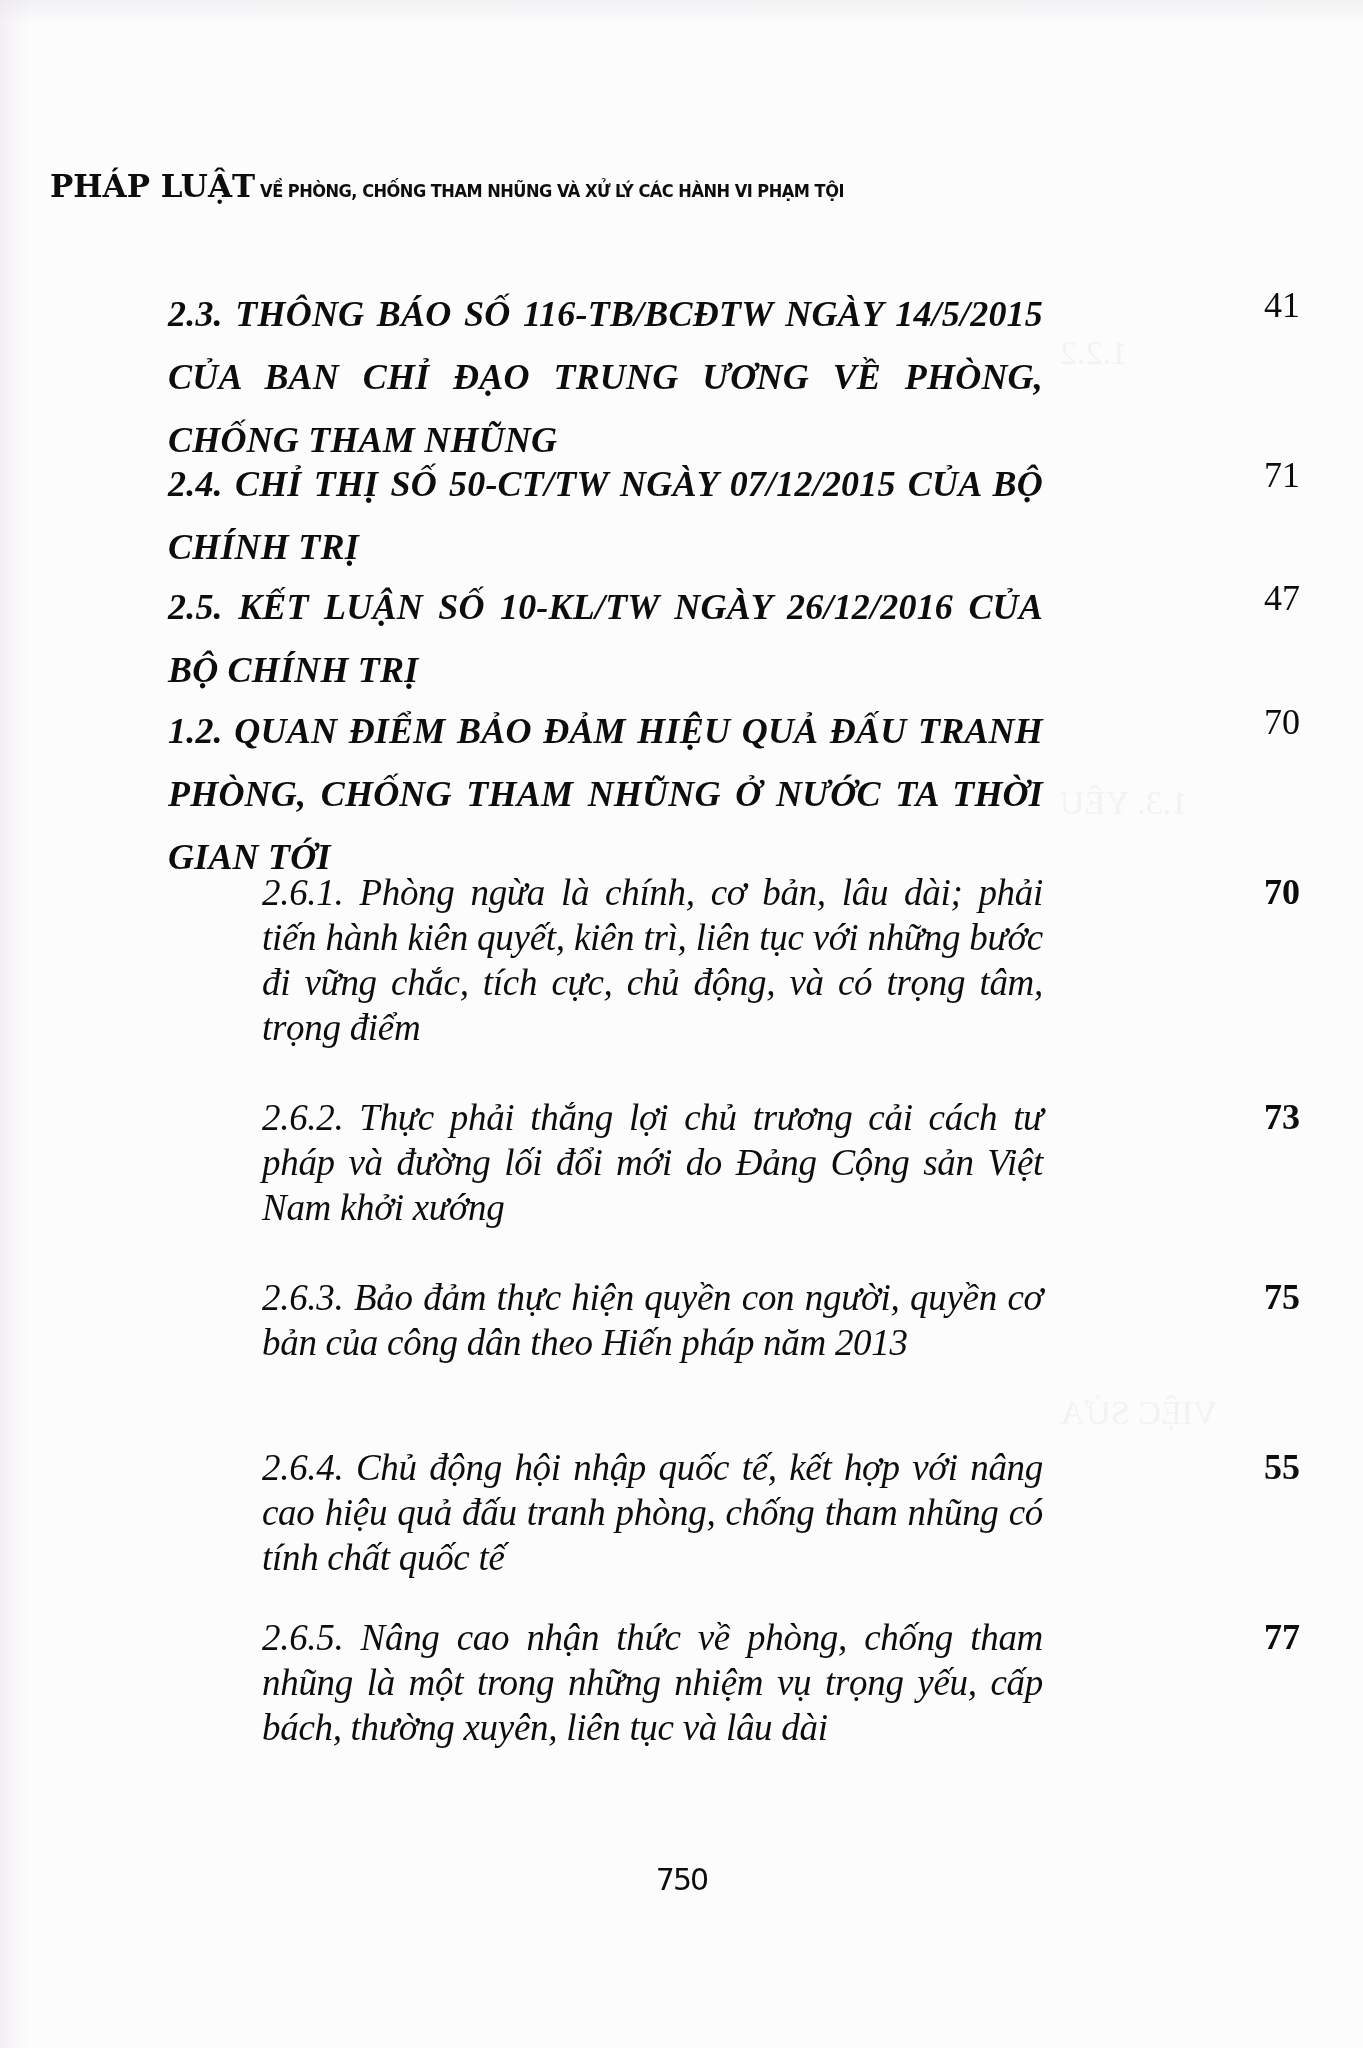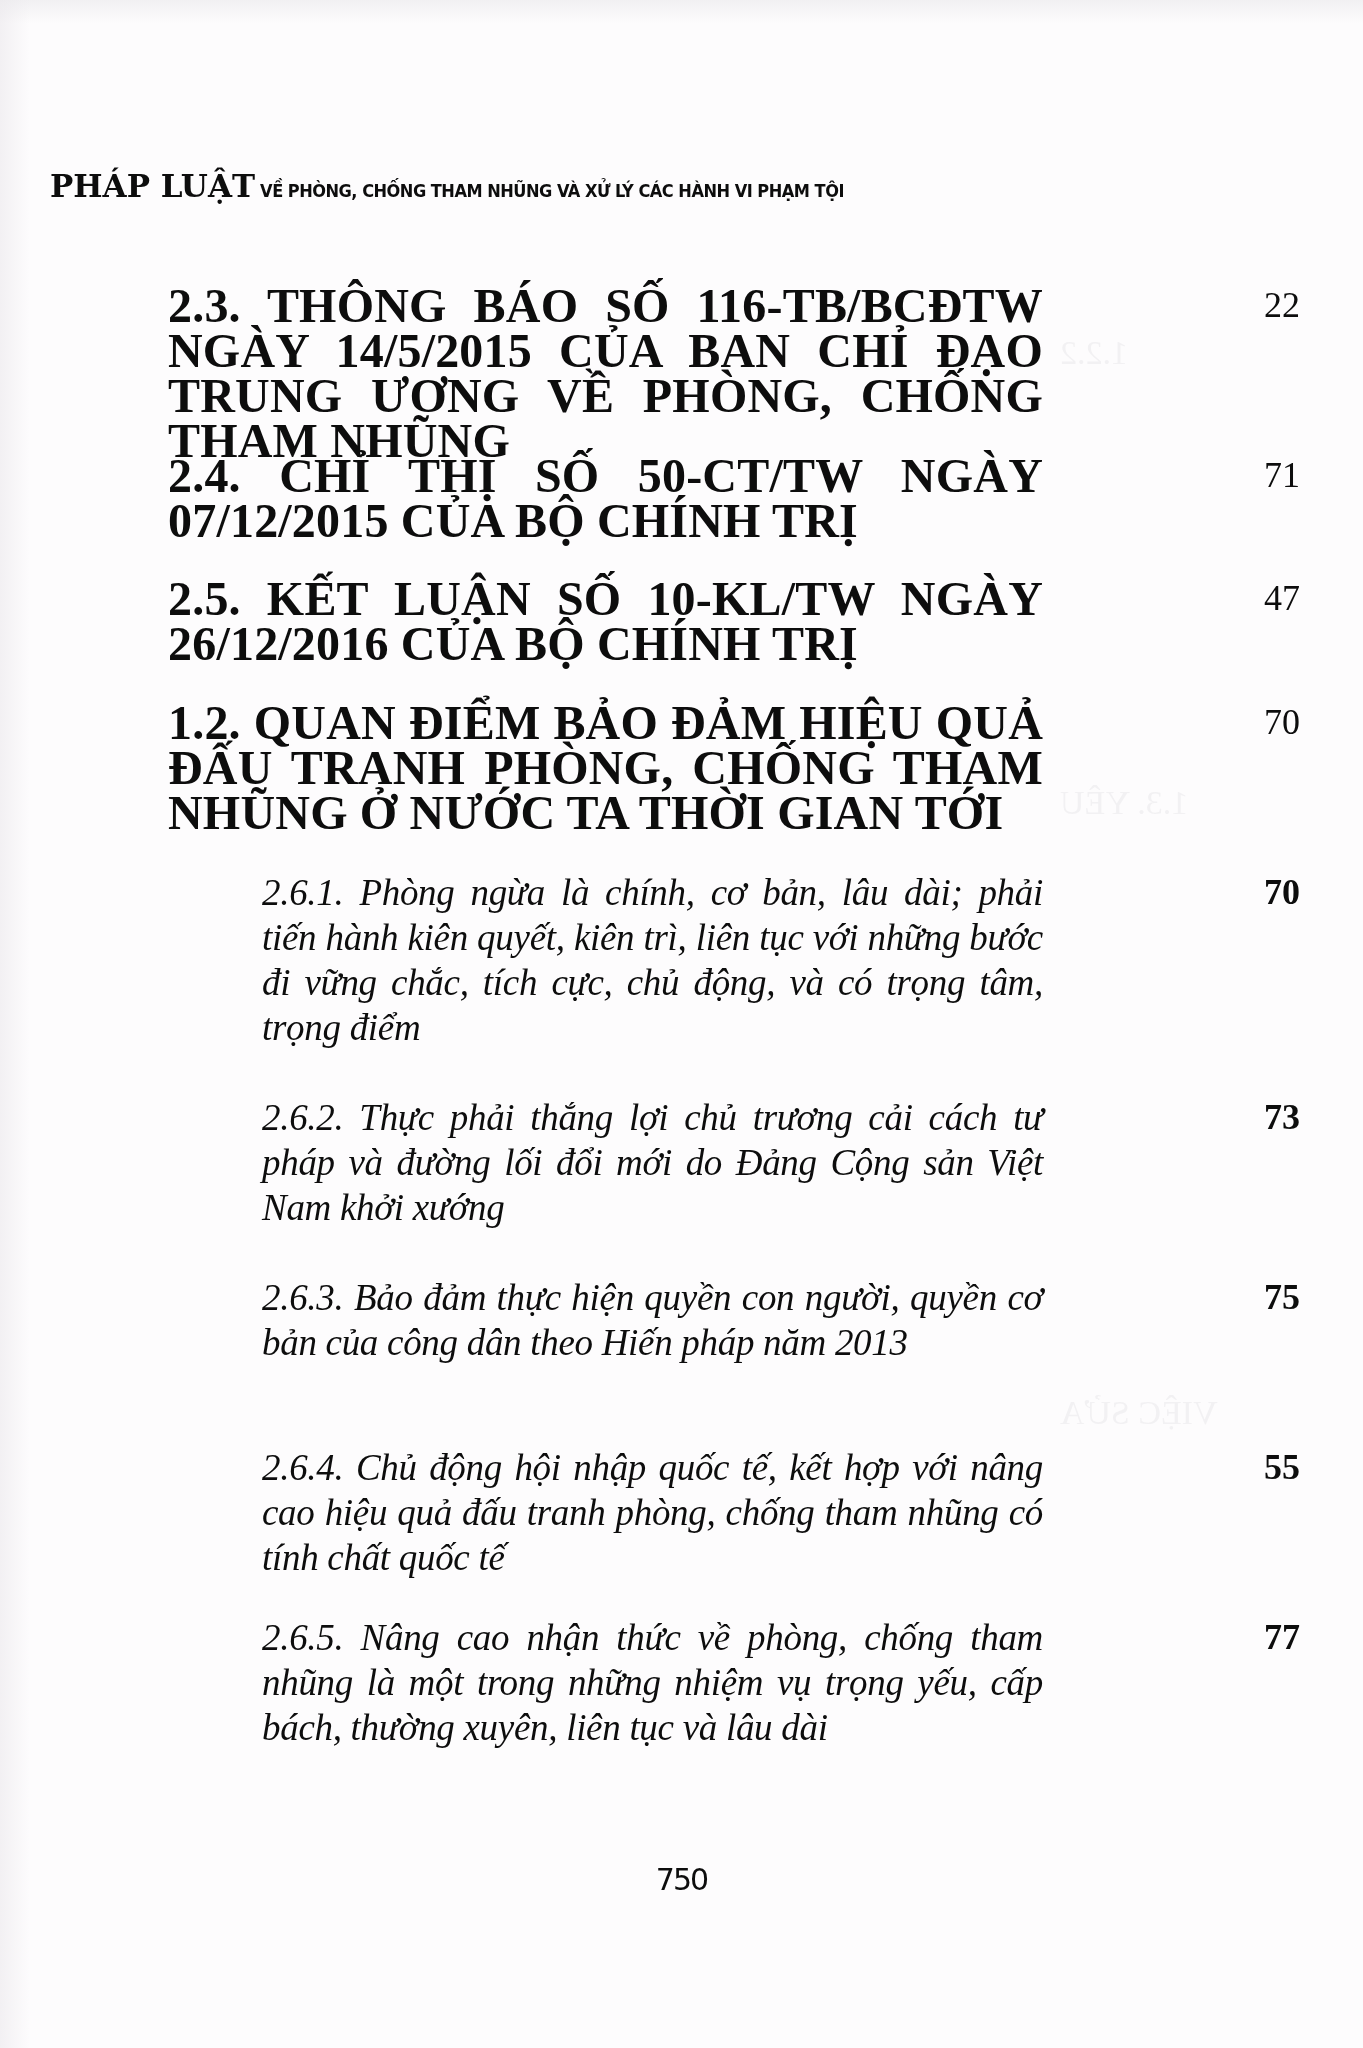--- a/index.html
+++ b/index.html
@@ -34,21 +34,21 @@
     text-align: justify; text-align-last: left;
   }
   .entry .pg {
     position: absolute; top: 0; right: 0; text-align: right;
     font-family: "Liberation Serif", serif;
   }
   .entry.main { left: 168px; width: 1132px; }
   .entry.main .text {
     width: 875px;
     font-family: "Liberation Serif", serif; font-weight: bold;
-    font-size: 48px; line-height: 45px; letter-spacing: 0.2px;
+    font-size: 36px; line-height: 63px; letter-spacing: 0.2px; font-style: italic;
   }
   .entry.main .pg { font-size: 36px; line-height: 45px; font-weight: normal; }
   .entry.sub { left: 262px; width: 1038px; }
   .entry.sub .text {
     width: 781px;
     font-family: "Liberation Serif", serif; font-style: italic;
     font-size: 37px; line-height: 45px; letter-spacing: -0.3px;
   }
   .entry.sub .pg { font-size: 36px; line-height: 45px; font-weight: bold; }
   .folio {
@@ -74,21 +74,21 @@
 
 <header class="running-header">
   <span class="big">PHÁP LUẬT</span>
   <span class="small">VỀ PHÒNG, CHỐNG THAM NHŨNG VÀ XỬ LÝ CÁC HÀNH VI PHẠM TỘI</span>
 </header>
 
 <main class="toc">
 
   <div class="entry main" style="top:283px;">
     <div class="text">2.3. THÔNG BÁO SỐ 116-TB/BCĐTW NGÀY 14/5/2015 CỦA BAN CHỈ ĐẠO TRUNG ƯƠNG VỀ PHÒNG, CHỐNG THAM NHŨNG</div>
-    <div class="pg">22</div>
+    <div class="pg">41</div>
   </div>
 
   <div class="entry main" style="top:453px;">
     <div class="text">2.4. CHỈ THỊ SỐ 50-CT/TW NGÀY 07/12/2015 CỦA BỘ CHÍNH TRỊ</div>
     <div class="pg">71</div>
   </div>
 
   <div class="entry main" style="top:576px;">
     <div class="text">2.5. KẾT LUẬN SỐ 10-KL/TW NGÀY 26/12/2016 CỦA BỘ CHÍNH TRỊ</div>
     <div class="pg">47</div>

